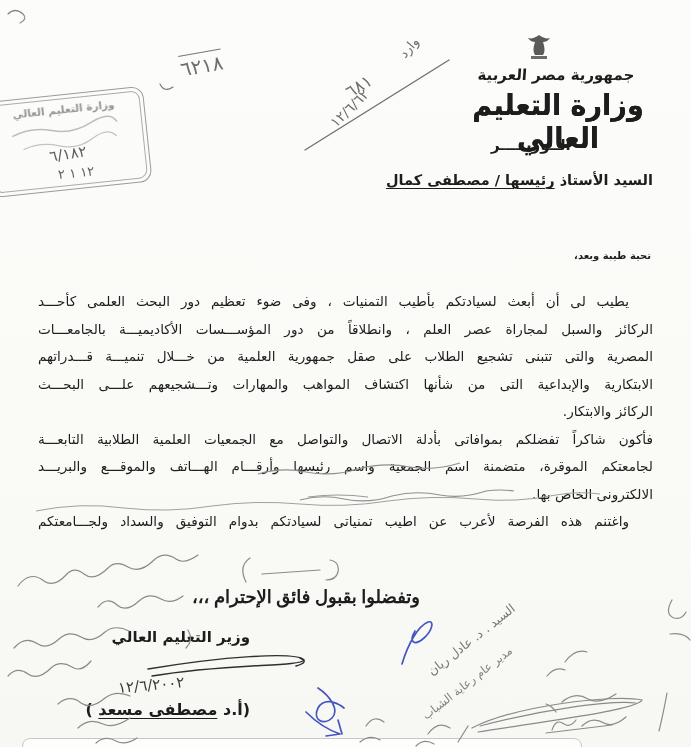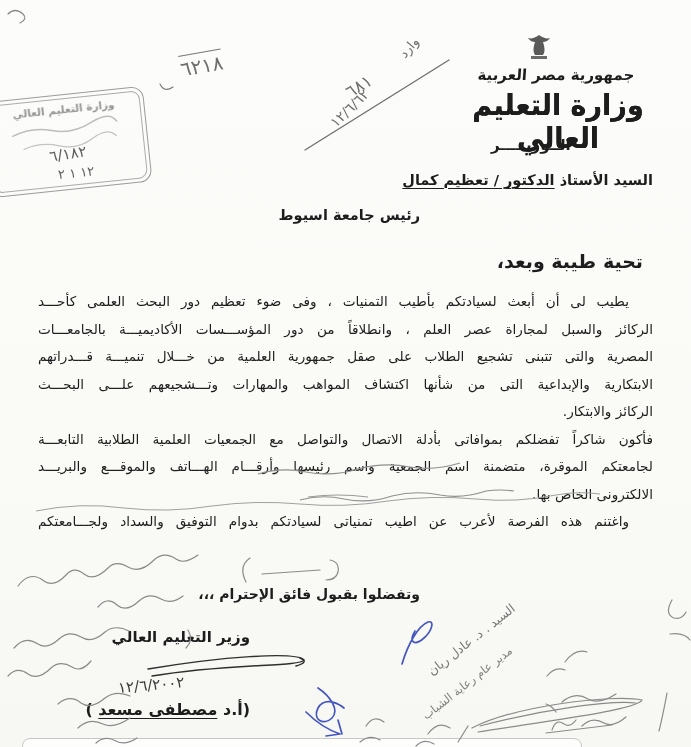--- a/index.html
+++ b/index.html
@@ -37,27 +37,27 @@
   .stamp-title{font-size:10.5px;color:#949494;text-align:center;filter:blur(.3px);
      font-weight:bold;}
   .stamp-num{position:absolute;bottom:22px;right:58px;font-size:15px;color:#5f5f5f;
      transform:rotate(-3deg);}
   .stamp-date{position:absolute;bottom:4px;right:52px;font-size:13px;color:#5f5f5f;
      letter-spacing:7px;}
 
   
   .recipient1{top:172px;right:38px;font-size:14.5px;}
   .recipient2{top:207px;right:271px;font-size:14.5px;}
-  .greeting{top:250px;right:48px;font-size:19px;}
+  .greeting{top:250px;right:40px;font-size:10px;}
   .body-block{top:288px;right:38px;left:38px;font-size:13.6px;line-height:27.5px;
      text-align:right;}
   .line{white-space:nowrap;text-align:justify;text-align-last:justify;}
   .line.start{padding-right:24px;}
   .line.end{text-align-last:right;}
-  .closing{top:586px;right:271px;font-size:14px;}
+  .closing{top:586px;right:271px;font-size:18px;font-family:Liberation Serif, serif;}
 
   
   .sig-title{top:628px;right:441px;font-size:15px;}
   .sig-date{top:676px;left:118px;font-size:15px;color:#3a3a3a;transform:rotate(-5deg);
      letter-spacing:1px;}
   .sig-name{top:700px;right:441px;font-size:16px;white-space:nowrap;}
 
   
   .note-r1{top:632px;left:418px;font-size:12.5px;color:#787878;transform:rotate(-38deg);
      white-space:nowrap;}
@@ -95,23 +95,22 @@
   <div class="abs txt hdr-republic">جمهورية مصر العربية</div>
   <div class="abs txt hdr-ministry">وزارة التعليم العالي</div>
   <div class="abs txt hdr-minister">الــوزيـــــر</div>
 
   <div class="abs txt hw hw-ref">٦٢١٨</div>
   <div class="abs txt hw hw-wared">وارد</div>
   <div class="abs txt hw hw-num">٦٨١</div>
   <div class="abs txt hw hw-date-top">١٢/٦/٦٢</div>
 
   <div class="abs txt recipient1 bold">
-    <span>السيد الأستاذ </span><span class="u">الدكتور / تعظيم كمال</span>
+    <span>السيد الأستاذ </span><span class="u">رئيسها / مصطفى كمال</span>
   </div>
-  <div class="abs txt recipient2 bold">رئيس جامعة اسيوط</div>
 
   <div class="abs txt greeting bold">تحية طيبة وبعد،</div>
 
   <div class="abs txt body-block">
     <div class="line start">يطيب لى أن أبعث لسيادتكم بأطيب التمنيات ، وفى ضوء تعظيم دور البحث العلمى كأحـــد</div>
     <div class="line">الركائز والسبل لمجاراة عصر العلم ، وانطلاقاً من دور المؤســـسات الأكاديميـــة بالجامعـــات</div>
     <div class="line">المصرية والتى تتبنى تشجيع الطلاب على صقل جمهورية العلمية من خـــلال تنميـــة قـــدراتهم</div>
     <div class="line">الابتكارية والإبداعية التى من شأنها اكتشاف المواهب والمهارات وتـــشجيعهم علـــى البحـــث</div>
     <div class="line end">الركائز والابتكار.</div>
     <div class="line">فأكون شاكراً تفضلكم بموافاتى بأدلة الاتصال والتواصل مع الجمعيات العلمية الطلابية التابعـــة</div>

